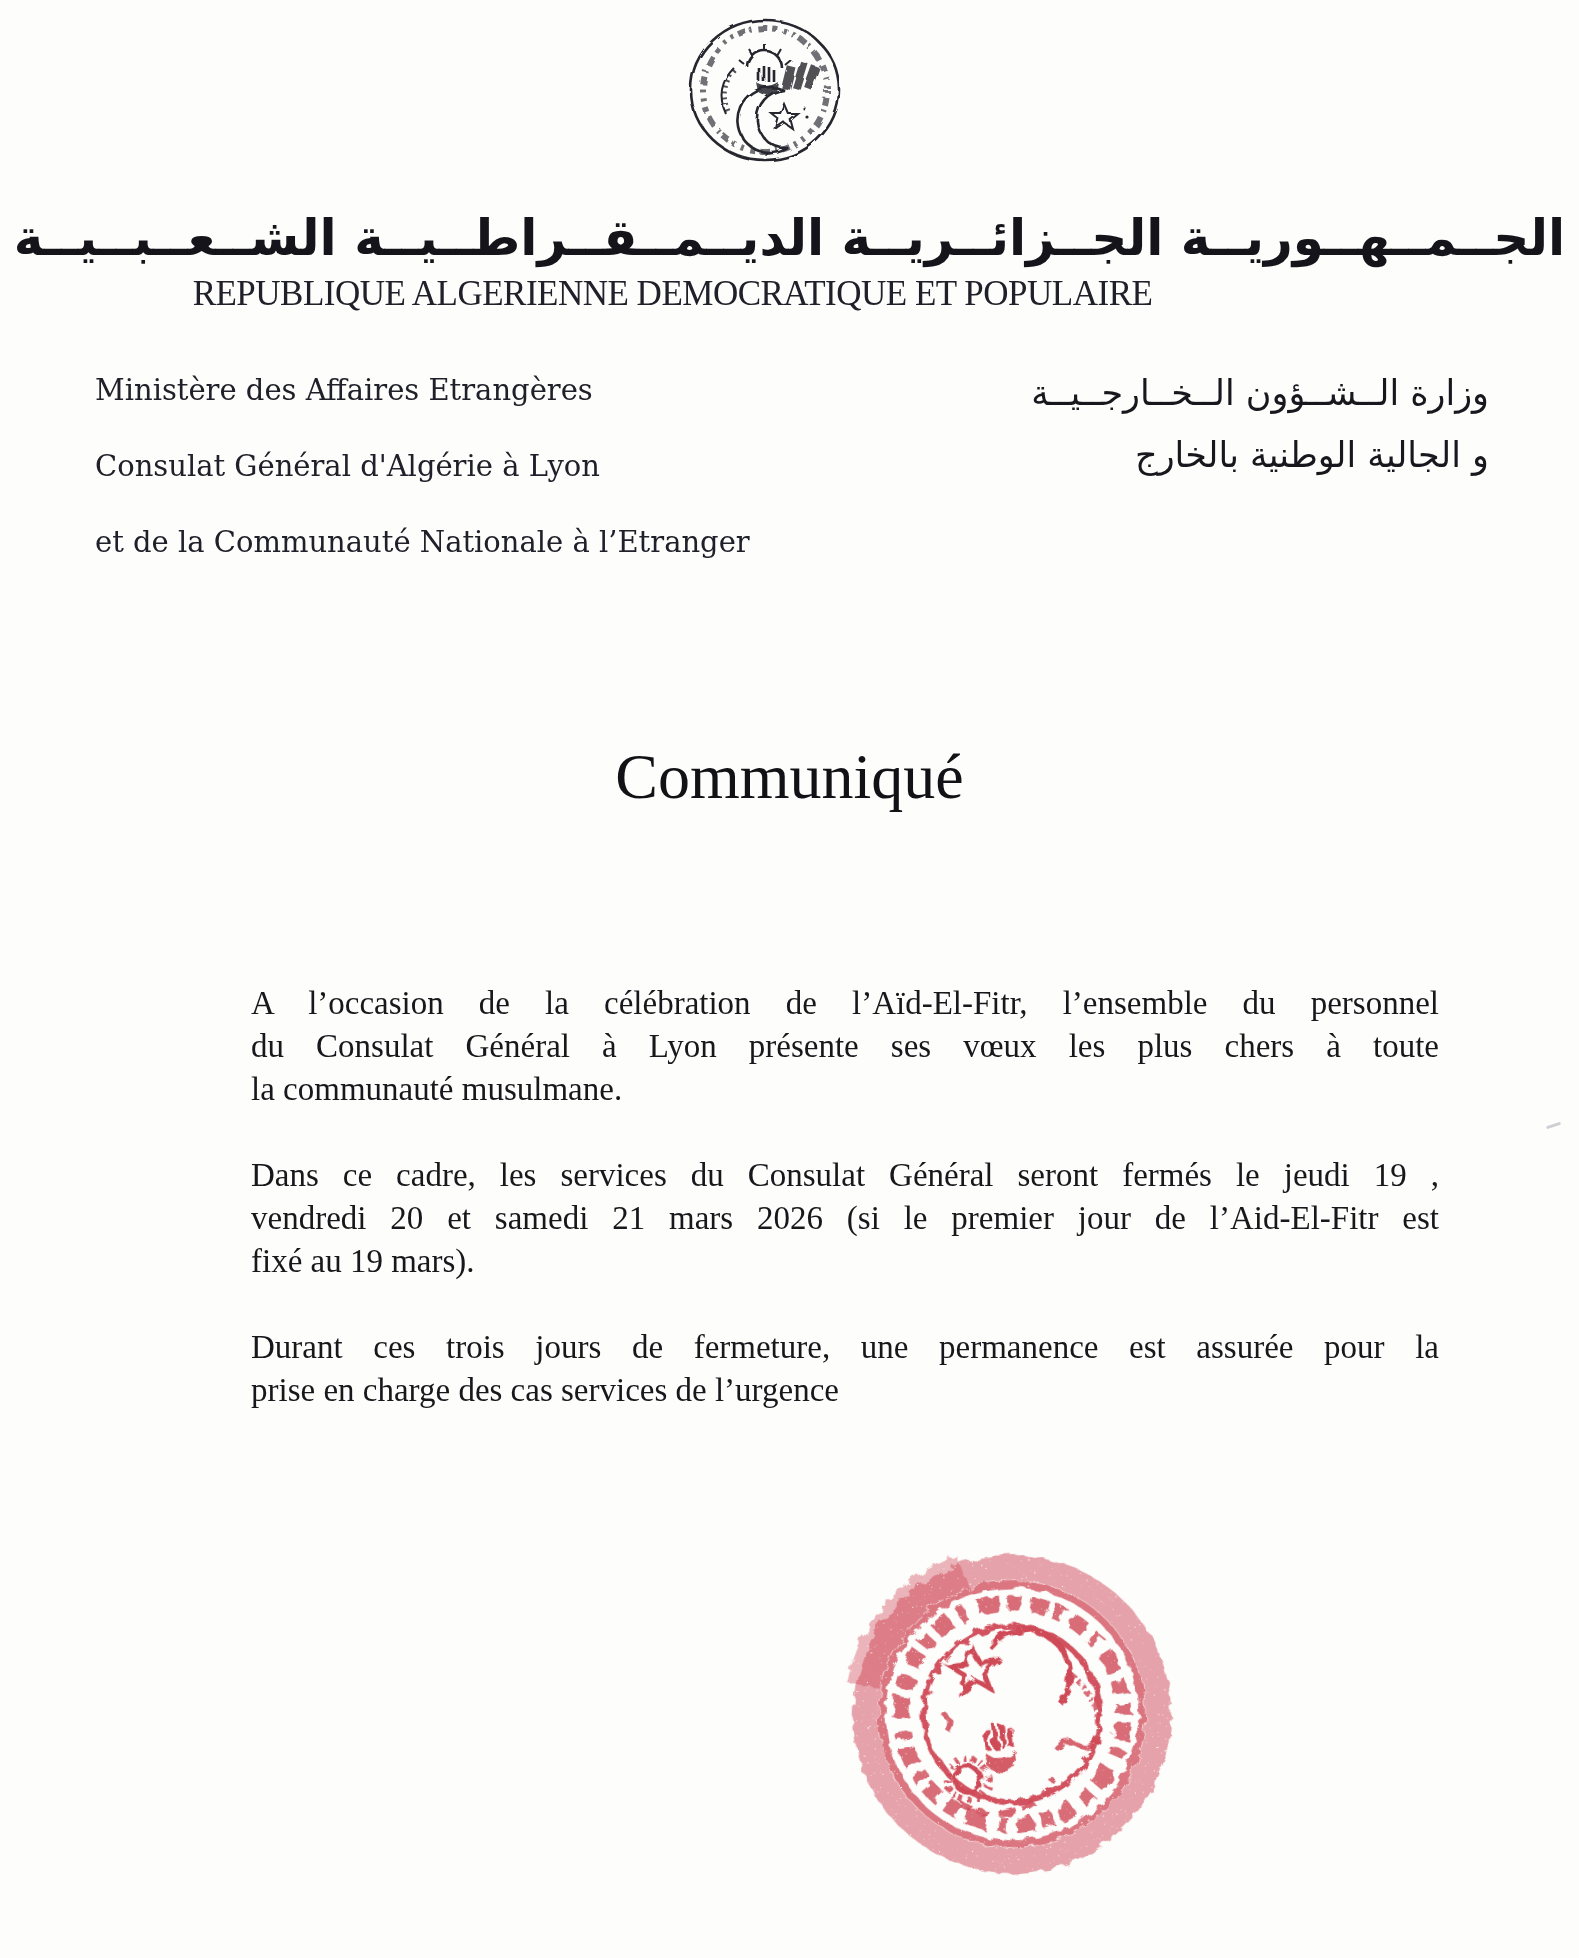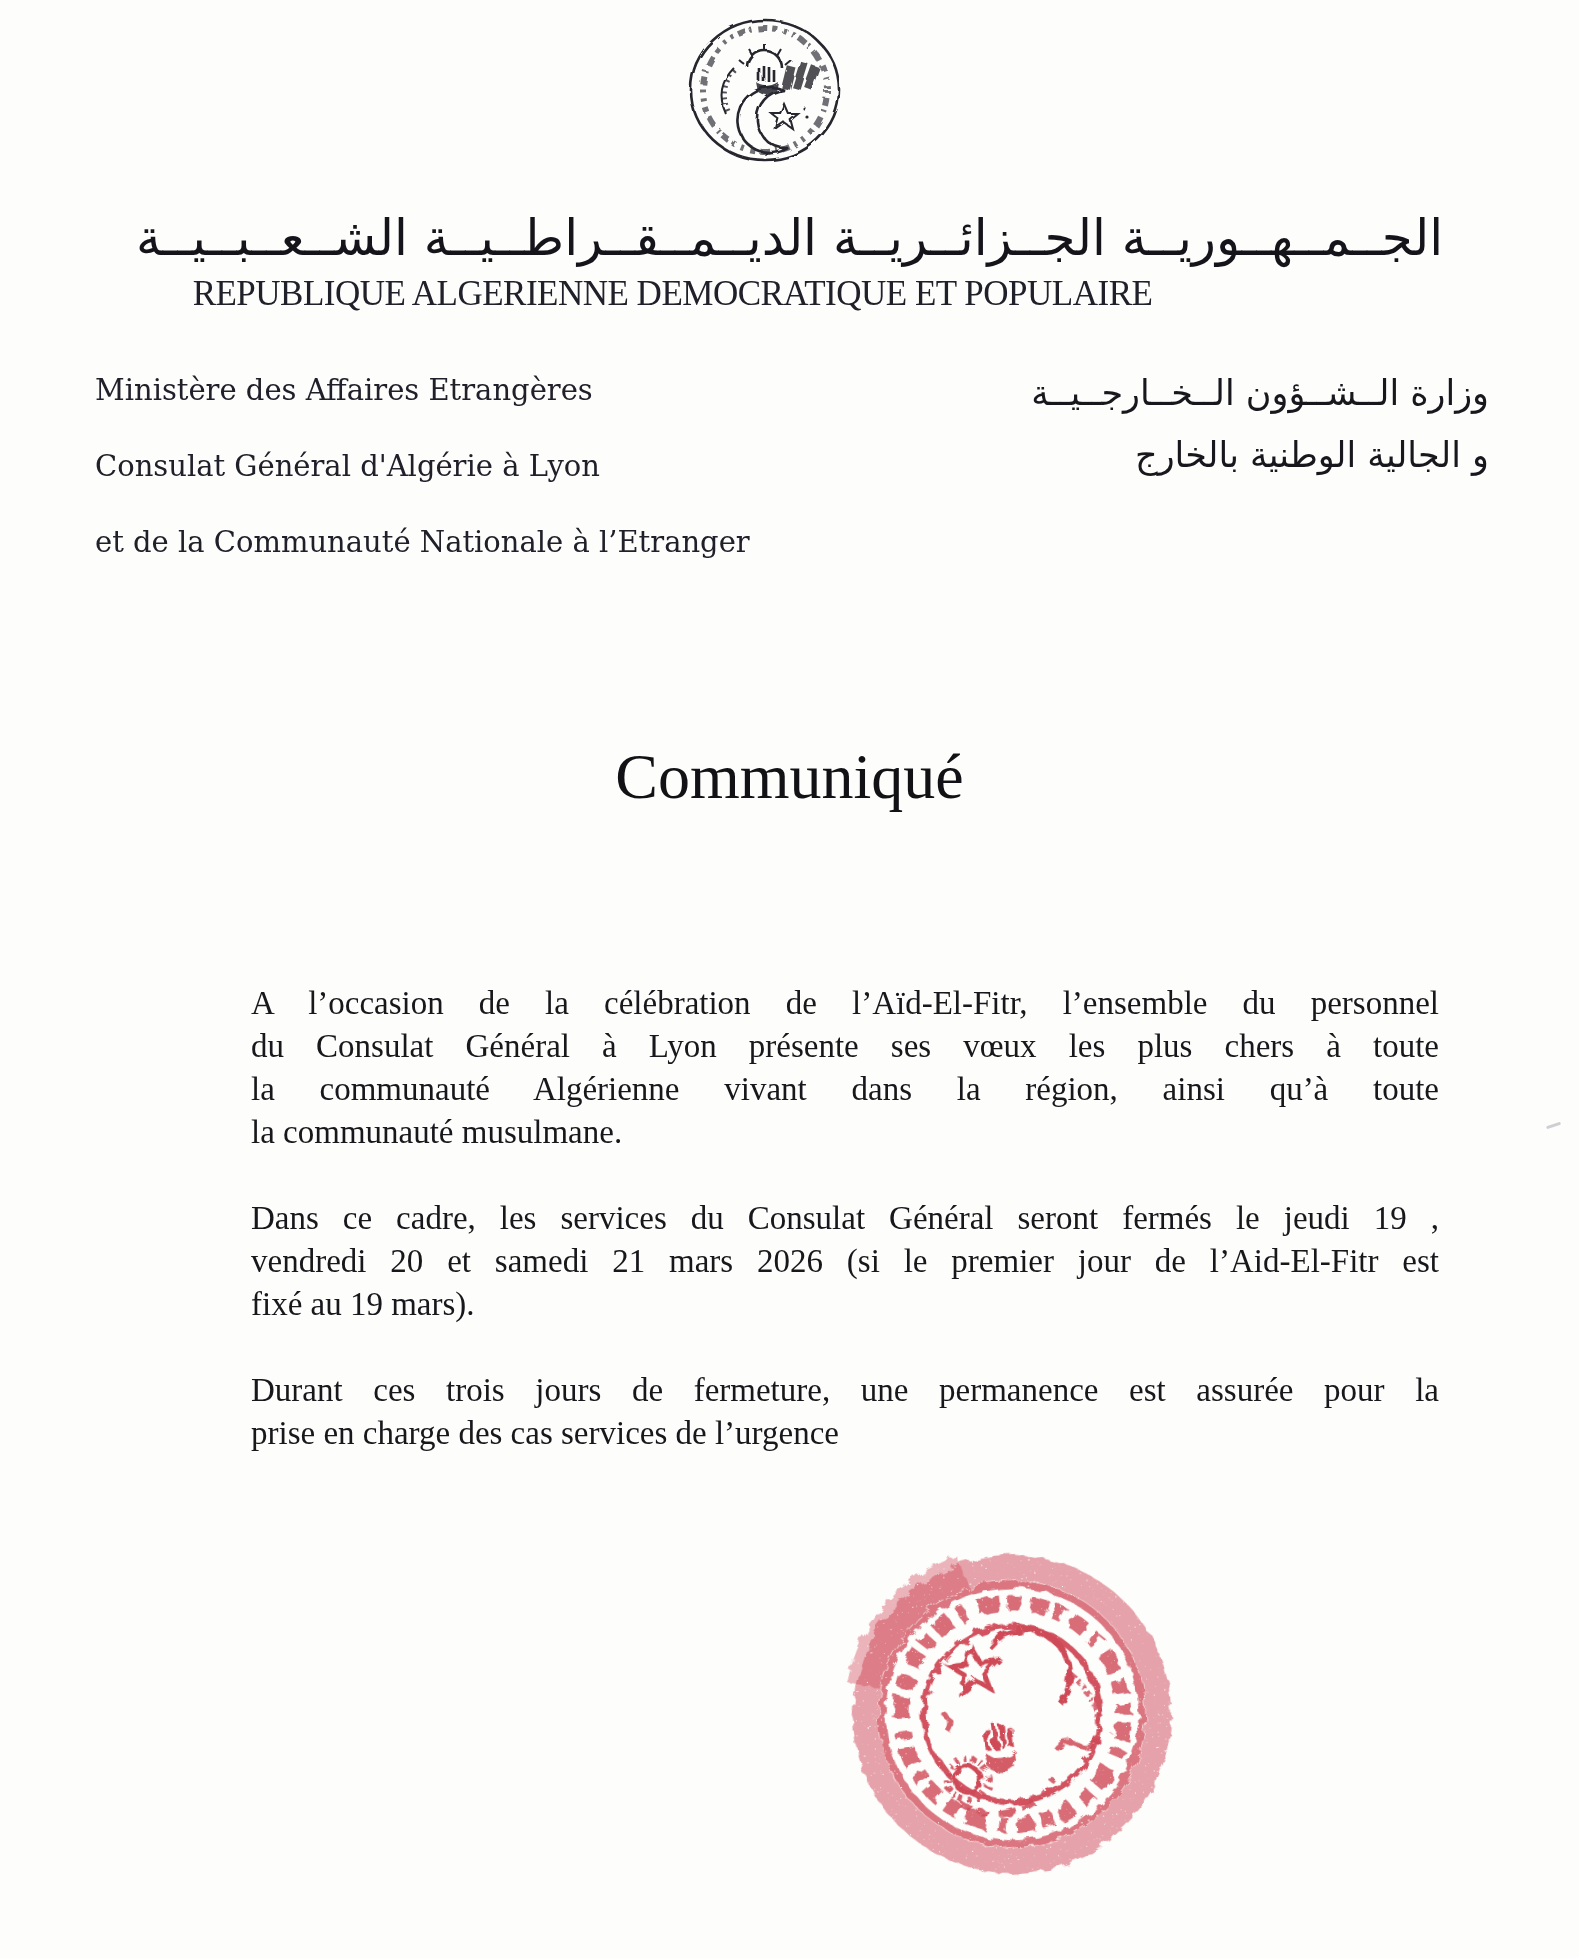--- a/index.html
+++ b/index.html
@@ -23,21 +23,21 @@
   .emblem svg { width: 100%; height: 100%; display: block; }
 
   
   .ar-title {
     position: absolute;
     left: 0; right: 0; top: 186px;
     text-align: center;
     direction: rtl;
     white-space: nowrap;
     font-family: "DejaVu Sans", sans-serif;
-    font-weight: normal;
+    font-weight: bold;
     font-size: 50px;
     line-height: 104px;
     color: #14141a;
   }
 
   
   .fr-title {
     position: absolute;
     left: 4px; top: 274px;
     width: 100%;
@@ -177,21 +177,20 @@
     <div>وزارة الــشــؤون الــخــارجــيــة</div>
     <div>و الجالية الوطنية بالخارج</div>
   </div>
 
   <h1 class="doc-title">Communiqué</h1>
 
   <div class="body-col">
     <div class="para">
       <div class="line">A l’occasion de la célébration de l’Aïd-El-Fitr, l’ensemble du personnel</div>
       <div class="line">du Consulat Général à Lyon présente ses vœux les plus chers à toute</div>
-      <div class="line">la communauté Algérienne vivant dans la région, ainsi qu’à toute</div>
       <div class="line last">la communauté musulmane.</div>
     </div>
     <div class="para">
       <div class="line">Dans ce cadre, les services du Consulat Général seront fermés le jeudi 19 ,</div>
       <div class="line">vendredi 20  et samedi 21 mars 2026 (si le premier jour de l’Aid-El-Fitr est</div>
       <div class="line last">fixé au 19 mars).</div>
     </div>
     <div class="para">
       <div class="line">Durant ces trois jours de fermeture, une permanence est assurée pour la</div>
       <div class="line last">prise en charge des cas services de l’urgence</div>

